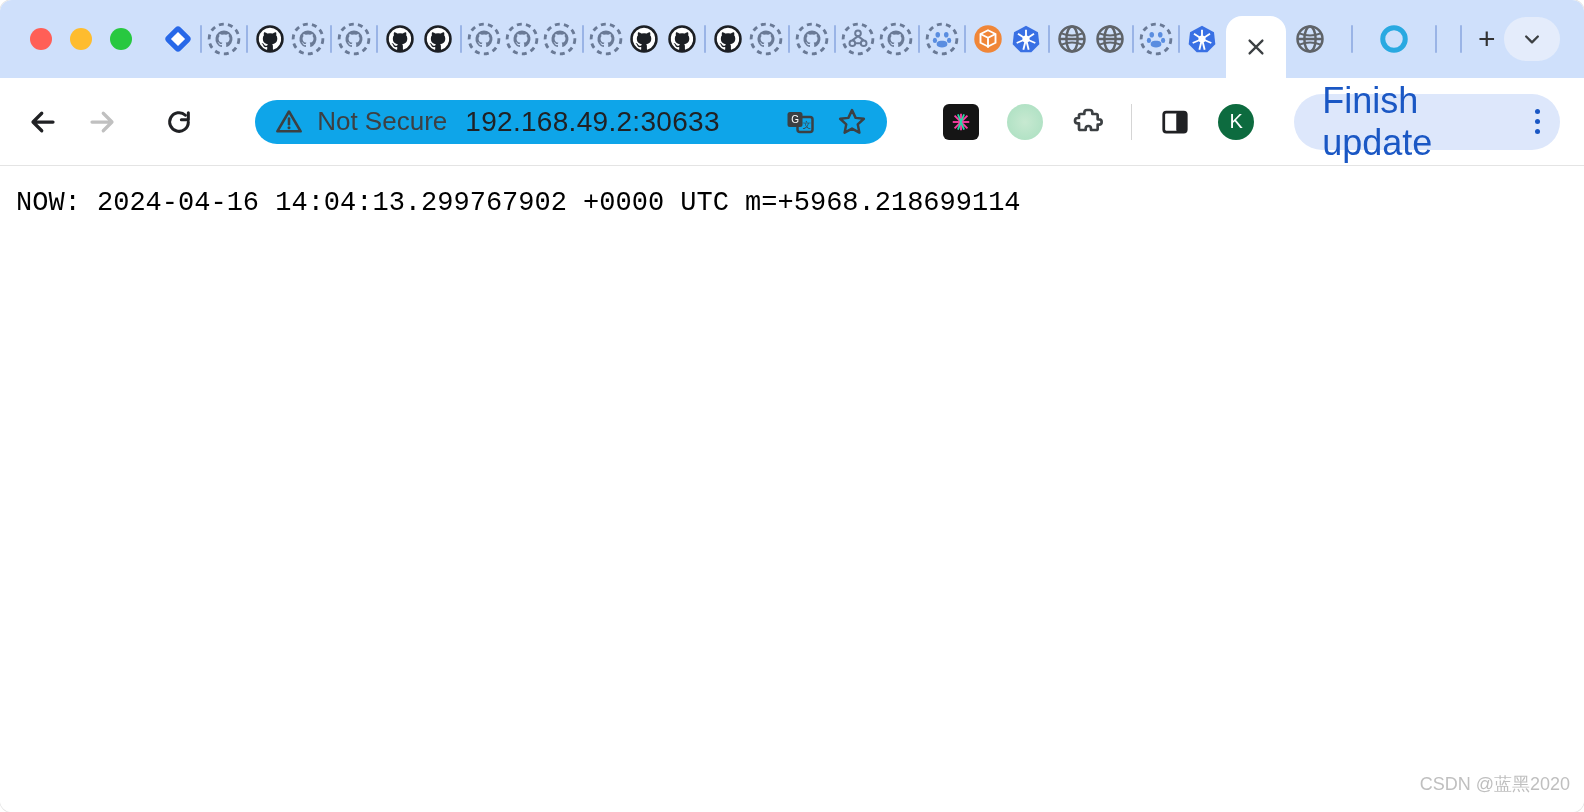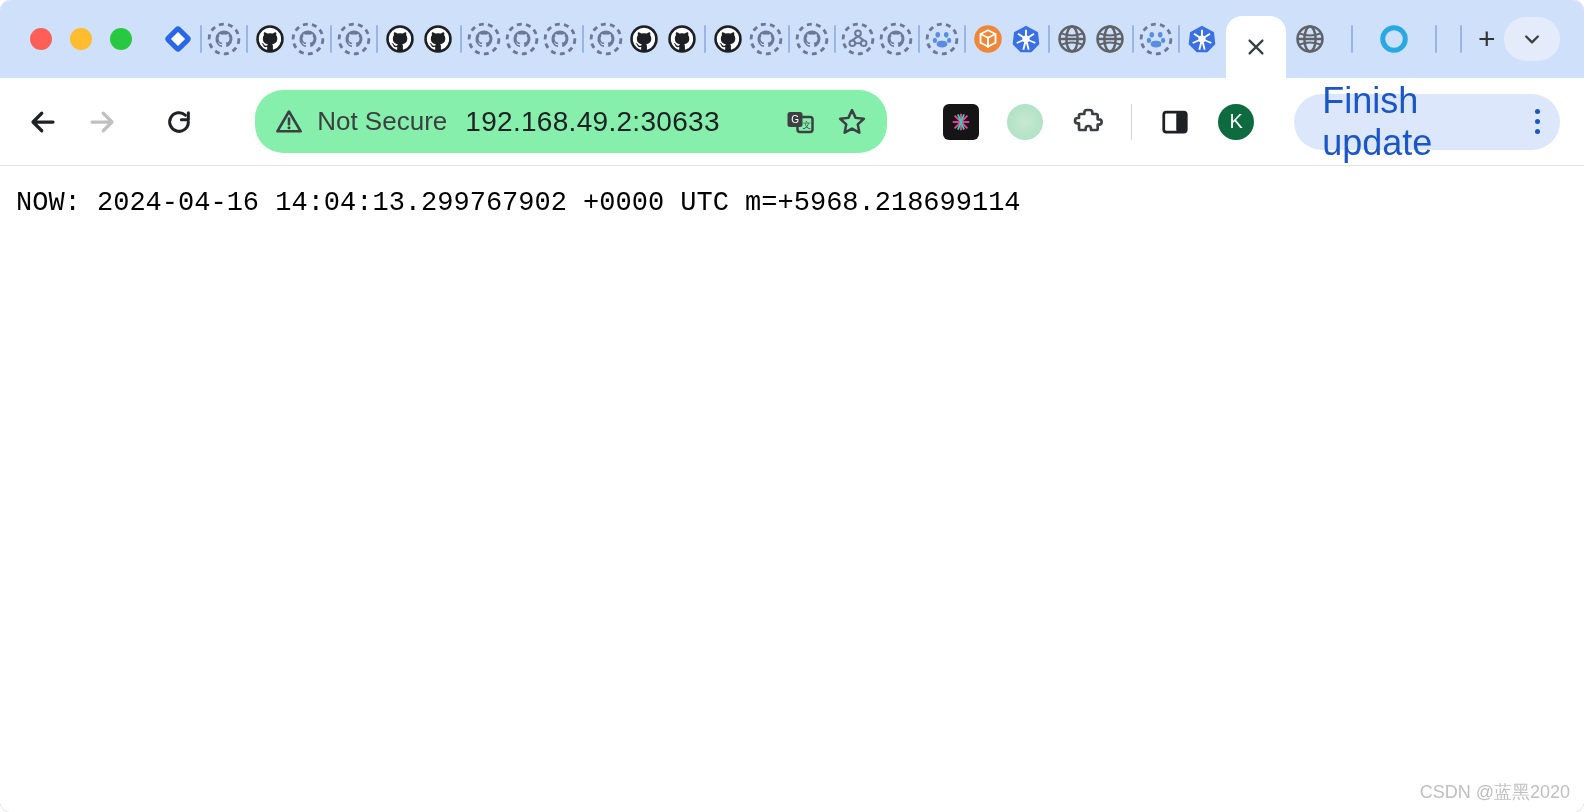--- a/index.html
+++ b/index.html
@@ -17,36 +17,36 @@
     .fav.sep::after { content:""; width:2px; height:28px; background:#9ab4e6; border-radius:2px; }
     .active-tab { background:#fff; border-radius:16px 16px 0 0; height:62px; width:60px; margin-top:16px; display:flex; align-items:center; justify-content:center; margin-left:2px; margin-right:2px; }
     .after-tabs { display:flex; align-items:center; gap:6px; }
     .after-tabs .fav { width:36px; height:36px; }
     .plus { font-size:30px; color:#333; margin-left:10px; }
     .tab-caret { margin-left:auto; width:56px; height:44px; border-radius:22px; background:#e4ecfb; display:flex; align-items:center; justify-content:center; margin-right:10px;}
     
     .toolbar { height:88px; background:#fff; display:flex; align-items:center; padding:0 24px; gap:22px; border-bottom:1px solid #e4e4e4; }
     .nav-btn { width:40px; height:40px; display:flex; align-items:center; justify-content:center; color:#202124; border-radius:50%; }
     .nav-btn.dis { color:#b8b8b8; }
-    .omnibox { flex:0 0 auto; width:632px; height:63px; background:#86efac; border-radius:28px; display:flex; align-items:center; padding:0 20px; gap:14px; }
+    .omnibox { flex:0 0 auto; width:632px; height:44px; background:#0ea5e9; border-radius:28px; display:flex; align-items:center; padding:0 20px; gap:14px; }
     .sec-label { font-size:26px; color:#3c4043; }
     .url { font-size:28px; color:#202124; font-family:Arial; letter-spacing:0.3px; margin-left:4px;}
     .omni-right { margin-left:auto; display:flex; align-items:center; gap:22px; }
     .tb-icons { display:flex; align-items:center; gap:28px; margin-left:34px; }
     .ext { width:36px; height:36px; border-radius:6px; display:flex; align-items:center; justify-content:center; }
     .vbar { width:1px; height:36px; background:#d5d5d5; }
     .avatar { width:36px; height:36px; border-radius:50%; background:#0d6b3f; color:#fff; display:flex; align-items:center; justify-content:center; font-size:20px; font-weight:500;}
     .update-pill { height:56px; background:#dde7fb; border-radius:28px; padding:0 20px 0 28px; display:flex; align-items:center; gap:14px; margin-left:18px;}
     .update-pill span { font-size:36px; color:#1a57c4; }
     .dots3 { display:flex; flex-direction:column; gap:5px; }
     .dots3 i { width:5px; height:5px; border-radius:50%; background:#1a57c4; display:block;}
     
     .content { flex:1; background:#fff; padding:22px 16px; position:relative;}
     .body-text { font-family:"Courier New",ui-monospace,monospace; font-size:27px; white-space:pre; color:#000; letter-spacing:0px;}
-    .watermark { position:absolute; right:14px; bottom:8px; font-size:18px; color:#bfbfbf; font-family:Arial;}
+    .watermark { position:absolute; right:14px; bottom:16px; font-size:18px; color:#bfbfbf; font-family:Arial;}
   </style>
 </head>
 <body>
 
 <div class="window">
 
   <div class="tab-strip">
     <div class="win-ctrl">
       <div class="dot r"></div>
       <div class="dot y"></div>

